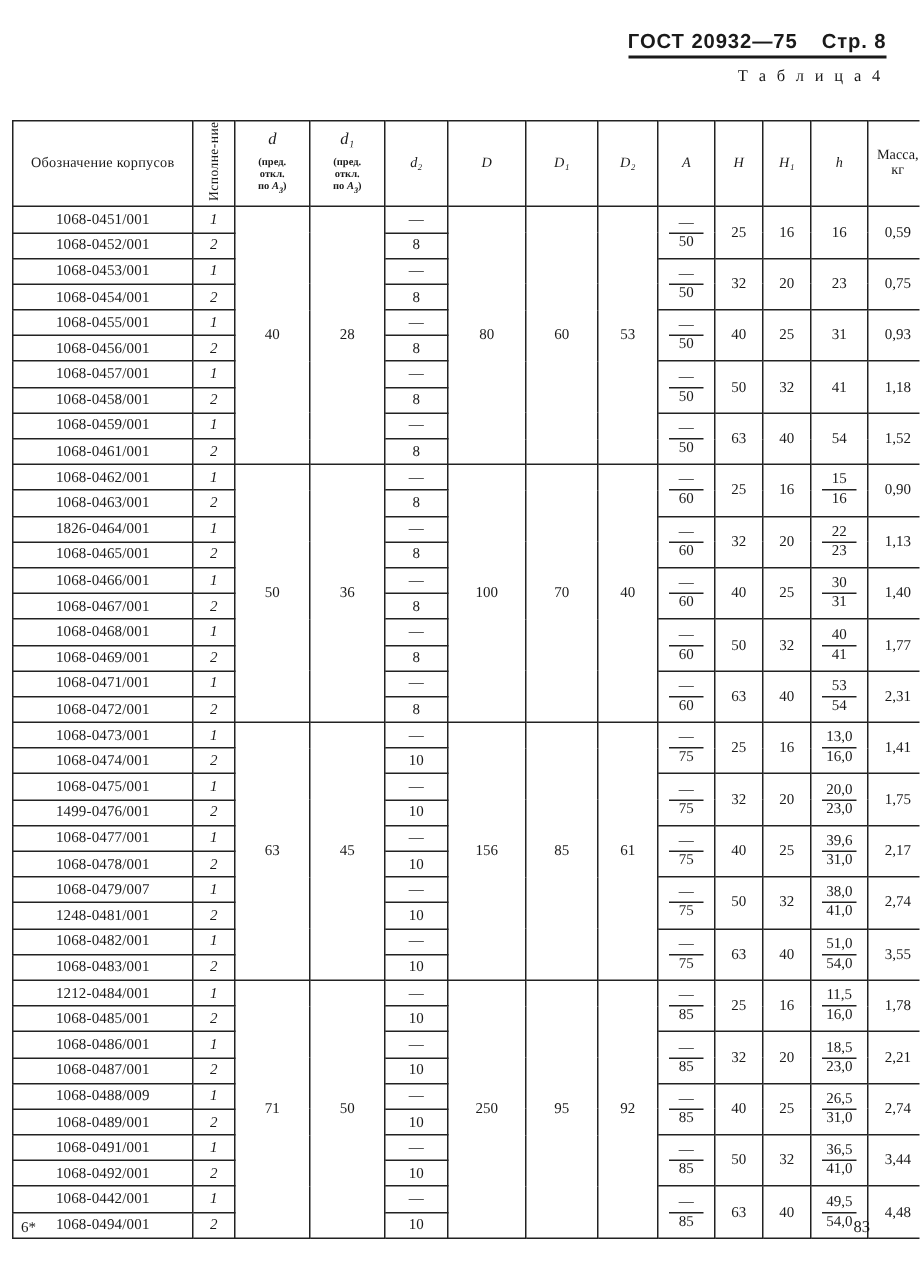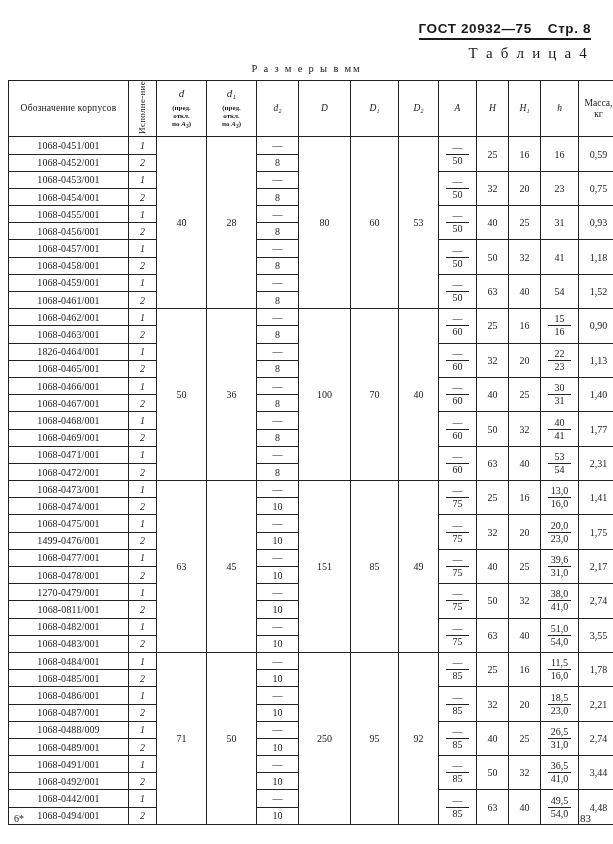--- a/index.html
+++ b/index.html
@@ -38,21 +38,21 @@
     padding-bottom: 2px;
     border-bottom: 2px solid #1a1a1a;
     display: inline-block;
   }
   .doc-header .gost-no { margin-right: 16px; }
 
   .table-label {
     position: absolute;
     top: 45px;
     right: 24px;
-    font-size: 15px;
+    font-size: 11px;
     letter-spacing: 2.2px;
     white-space: nowrap;
   }
 
   .units-note {
     position: absolute;
     top: 63px;
     left: 0;
     width: 613px;
     text-align: center;
@@ -145,38 +145,37 @@
 
   
   .foot-left {
     position: absolute;
     left: 14px;
     bottom: 20px;
     font-size: 10px;
   }
   .foot-right {
     position: absolute;
-    right: 22px;
+    right: 33px;
     bottom: 20px;
     font-size: 11px;
   }
 </style>
 </head>
 <body>
 
 <div class="page">
 
   <div class="doc-header">
     <div class="hdr-line">
       <span class="gost-no">ГОСТ 20932—75</span><span>Стр. 8</span>
     </div>
   </div>
 
   <div class="table-label">Т а б л и ц а  4</div>
-  <div class="units-note">Р а з м е р ы  в  мм</div>
 
   <div class="tbl-wrap">
     <table class="grid">
       <colgroup>
         <col style="width:120px">
         <col style="width:28px">
         <col style="width:50px">
         <col style="width:50px">
         <col style="width:42px">
         <col style="width:52px">
@@ -448,23 +447,23 @@
             <td class="c-desig">1068-0472/001</td>
             <td class="c-exec">2</td>
             <td class="c-num">8</td>
           </tr>
           <tr>
             <td class="c-desig">1068-0473/001</td>
             <td class="c-exec">1</td>
             <td class="c-group" rowspan="10">63</td>
             <td class="c-group" rowspan="10">45</td>
             <td class="c-num">—</td>
-            <td class="c-group" rowspan="10">151</td>
+            <td class="c-group" rowspan="10">156</td>
             <td class="c-group" rowspan="10">85</td>
-            <td class="c-group" rowspan="10">49</td>
+            <td class="c-group" rowspan="10">61</td>
             <td class="c-num " rowspan="2">
               <span class="frac">
                 <span class="top">—</span>
                 <span class="bot">75</span>
               </span>
             </td>
             <td class="c-num" rowspan="2">25</td>
             <td class="c-num" rowspan="2">16</td>
             <td class="c-num " rowspan="2">
               <span class="frac">
@@ -523,41 +522,41 @@
               </span>
             </td>
             <td class="c-num" rowspan="2">2,17</td>
           </tr>
           <tr>
             <td class="c-desig">1068-0478/001</td>
             <td class="c-exec">2</td>
             <td class="c-num">10</td>
           </tr>
           <tr>
-            <td class="c-desig">1270-0479/001</td>
+            <td class="c-desig">1068-0479/007</td>
             <td class="c-exec">1</td>
             <td class="c-num">—</td>
             <td class="c-num " rowspan="2">
               <span class="frac">
                 <span class="top">—</span>
                 <span class="bot">75</span>
               </span>
             </td>
             <td class="c-num" rowspan="2">50</td>
             <td class="c-num" rowspan="2">32</td>
             <td class="c-num " rowspan="2">
               <span class="frac">
                 <span class="top">38,0</span>
                 <span class="bot">41,0</span>
               </span>
             </td>
             <td class="c-num" rowspan="2">2,74</td>
           </tr>
           <tr>
-            <td class="c-desig">1068-0811/001</td>
+            <td class="c-desig">1248-0481/001</td>
             <td class="c-exec">2</td>
             <td class="c-num">10</td>
           </tr>
           <tr>
             <td class="c-desig">1068-0482/001</td>
             <td class="c-exec">1</td>
             <td class="c-num">—</td>
             <td class="c-num " rowspan="2">
               <span class="frac">
                 <span class="top">—</span>
@@ -573,21 +572,21 @@
               </span>
             </td>
             <td class="c-num" rowspan="2">3,55</td>
           </tr>
           <tr>
             <td class="c-desig">1068-0483/001</td>
             <td class="c-exec">2</td>
             <td class="c-num">10</td>
           </tr>
           <tr>
-            <td class="c-desig">1068-0484/001</td>
+            <td class="c-desig">1212-0484/001</td>
             <td class="c-exec">1</td>
             <td class="c-group" rowspan="10">71</td>
             <td class="c-group" rowspan="10">50</td>
             <td class="c-num">—</td>
             <td class="c-group" rowspan="10">250</td>
             <td class="c-group" rowspan="10">95</td>
             <td class="c-group" rowspan="10">92</td>
             <td class="c-num " rowspan="2">
               <span class="frac">
                 <span class="top">—</span>

